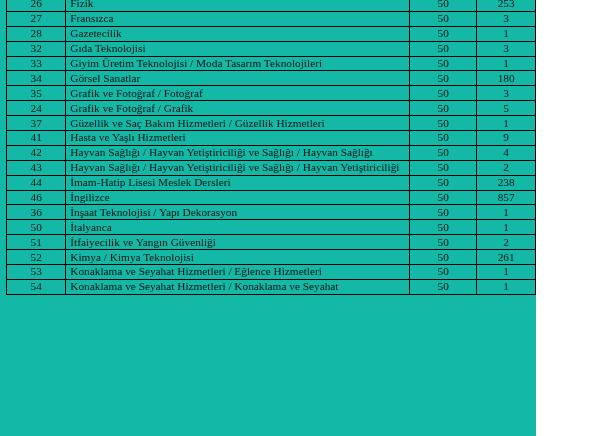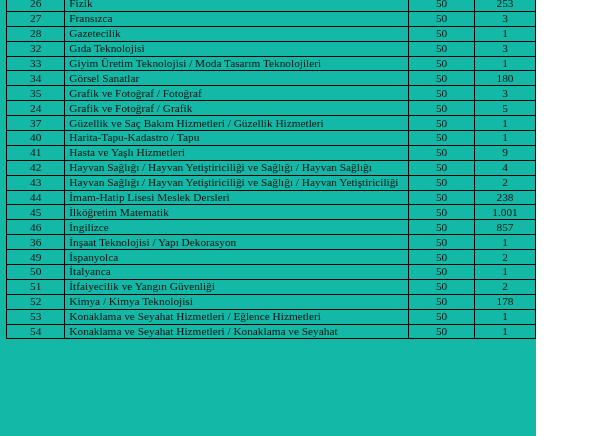--- a/index.html
+++ b/index.html
@@ -94,26 +94,20 @@
           <td class="c-quota">50</td>
           <td class="c-count">5</td>
         </tr>
         <tr>
           <td class="c-no">37</td>
           <td class="c-name">Güzellik ve Saç Bakım Hizmetleri / Güzellik Hizmetleri</td>
           <td class="c-quota">50</td>
           <td class="c-count">1</td>
         </tr>
         <tr>
-          <td class="c-no">40</td>
-          <td class="c-name">Harita-Tapu-Kadastro / Tapu</td>
-          <td class="c-quota">50</td>
-          <td class="c-count">1</td>
-        </tr>
-        <tr>
           <td class="c-no">41</td>
           <td class="c-name">Hasta ve Yaşlı Hizmetleri</td>
           <td class="c-quota">50</td>
           <td class="c-count">9</td>
         </tr>
         <tr>
           <td class="c-no">42</td>
           <td class="c-name">Hayvan Sağlığı / Hayvan Yetiştiriciliği ve Sağlığı / Hayvan Sağlığı</td>
           <td class="c-quota">50</td>
           <td class="c-count">4</td>
@@ -124,60 +118,48 @@
           <td class="c-quota">50</td>
           <td class="c-count">2</td>
         </tr>
         <tr>
           <td class="c-no">44</td>
           <td class="c-name">İmam-Hatip Lisesi Meslek Dersleri</td>
           <td class="c-quota">50</td>
           <td class="c-count">238</td>
         </tr>
         <tr>
-          <td class="c-no">45</td>
-          <td class="c-name">İlköğretim Matematik</td>
-          <td class="c-quota">50</td>
-          <td class="c-count">1.001</td>
-        </tr>
-        <tr>
           <td class="c-no">46</td>
           <td class="c-name">İngilizce</td>
           <td class="c-quota">50</td>
           <td class="c-count">857</td>
         </tr>
         <tr>
           <td class="c-no">36</td>
           <td class="c-name">İnşaat Teknolojisi / Yapı Dekorasyon</td>
           <td class="c-quota">50</td>
           <td class="c-count">1</td>
-        </tr>
-        <tr>
-          <td class="c-no">49</td>
-          <td class="c-name">İspanyolca</td>
-          <td class="c-quota">50</td>
-          <td class="c-count">2</td>
         </tr>
         <tr>
           <td class="c-no">50</td>
           <td class="c-name">İtalyanca</td>
           <td class="c-quota">50</td>
           <td class="c-count">1</td>
         </tr>
         <tr>
           <td class="c-no">51</td>
           <td class="c-name">İtfaiyecilik ve Yangın Güvenliği</td>
           <td class="c-quota">50</td>
           <td class="c-count">2</td>
         </tr>
         <tr>
           <td class="c-no">52</td>
           <td class="c-name">Kimya / Kimya Teknolojisi</td>
           <td class="c-quota">50</td>
-          <td class="c-count">178</td>
+          <td class="c-count">261</td>
         </tr>
         <tr>
           <td class="c-no">53</td>
           <td class="c-name">Konaklama ve Seyahat Hizmetleri / Eğlence Hizmetleri</td>
           <td class="c-quota">50</td>
           <td class="c-count">1</td>
         </tr>
         <tr>
           <td class="c-no">54</td>
           <td class="c-name">Konaklama ve Seyahat Hizmetleri / Konaklama ve Seyahat</td>

